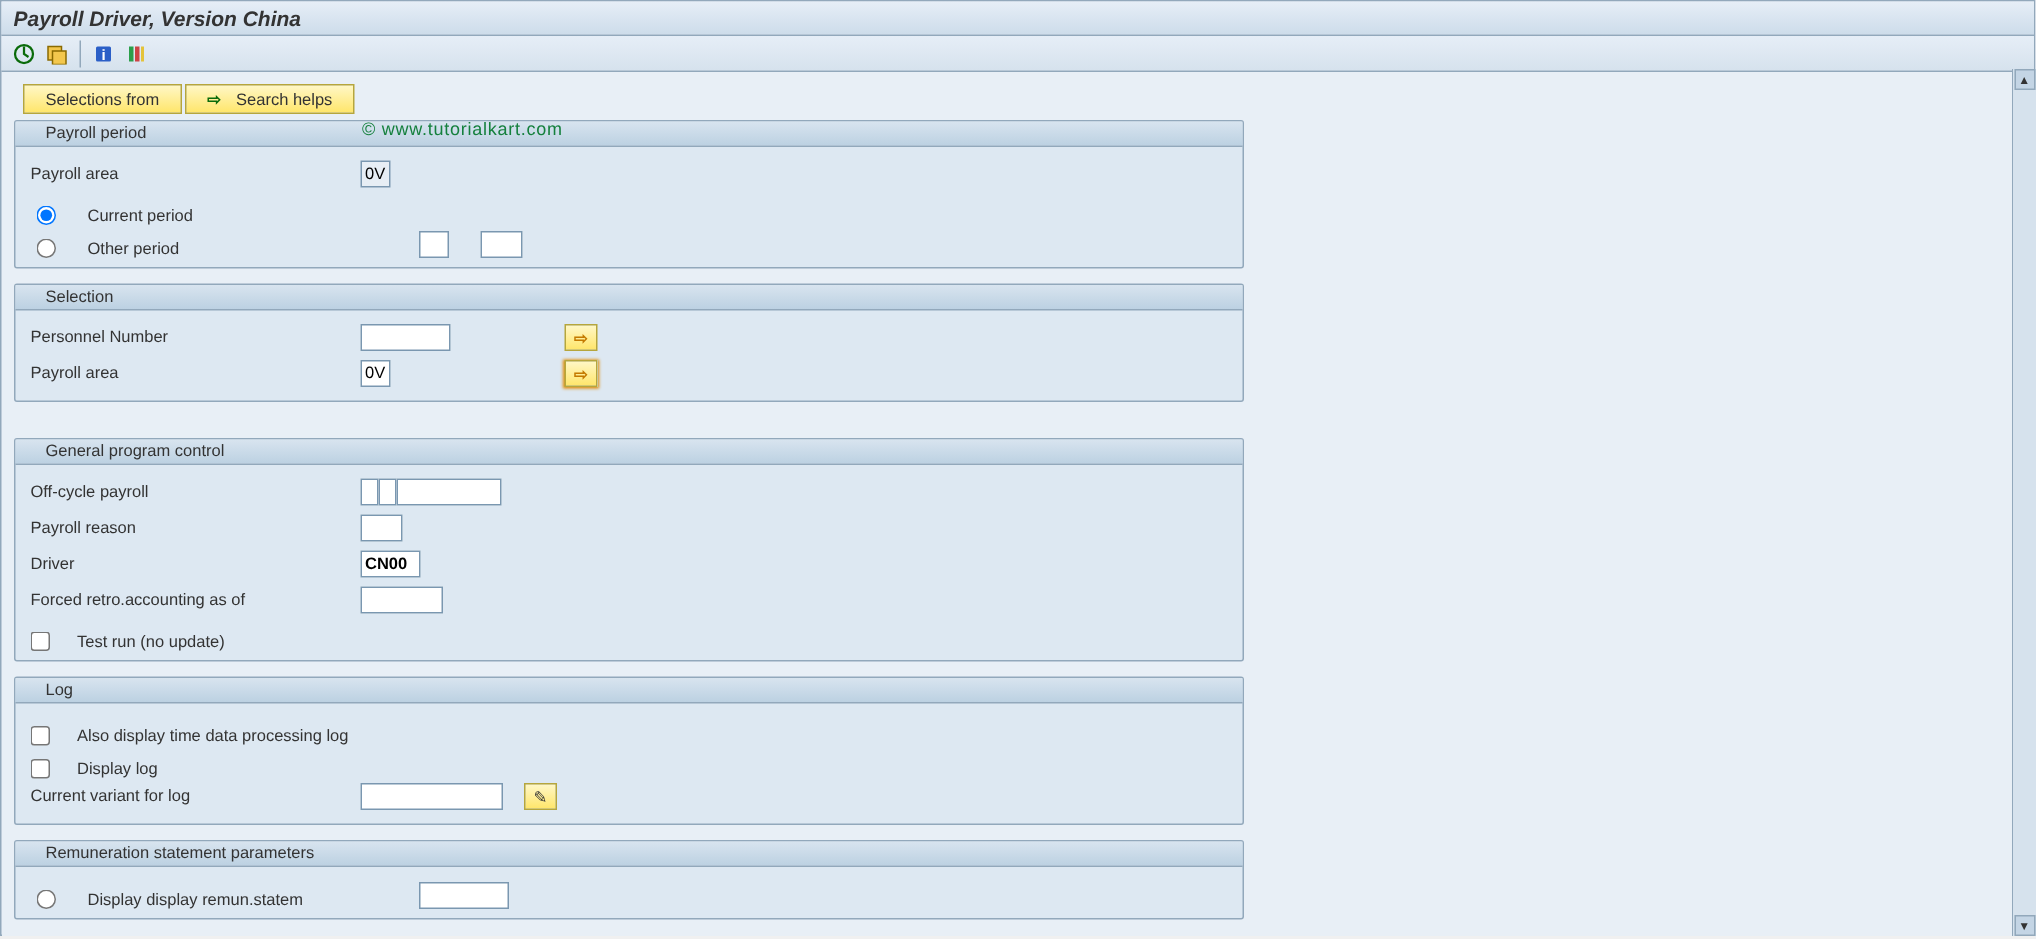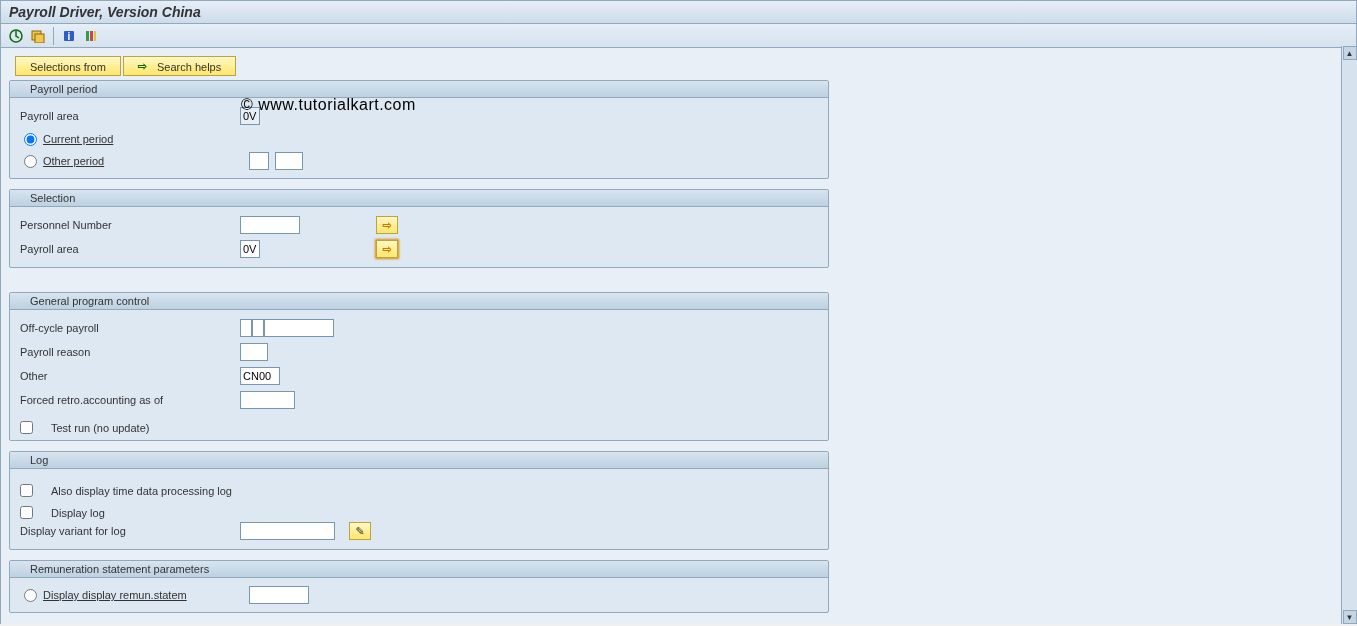--- a/index.html
+++ b/index.html
@@ -63,32 +63,32 @@
     .group-title {
       background: linear-gradient(to bottom, #d8e4ef 0%, #bcd1e2 100%);
       border-bottom: 1px solid #92a8bb;
       padding: 2px 20px;
       font-size: 11px;
       color: #333;
     }
     .group-body { padding: 6px 10px; }
     .field-row { display:flex; align-items:center; height:24px; }
     .field-label { width: 220px; color:#333; }
-    .radio-row { display:flex; align-items:center; height:22px; gap:6px; margin-left:4px;text-decoration:underline; }
+    .radio-row { display:flex; align-items:flex-end; height:22px; gap:21px; margin-left:4px; }
     input[type="text"].inp {
       border: 1px solid #7a97b0;
       background: #fff;
       height: 18px;
       font-size: 11px;
       padding: 0 2px;
     }
     input[type="text"].inp-gray { background:#e7eef5; }
     .small { width: 20px; }
     .med { width: 60px; }
-    .w40 { width: 40px; }
+    .w40 { width: 40px; font-weight: bold; }
     .w28 { width: 28px; }
     .w70 { width: 70px; }
     .w55 { width: 55px; }
     .w12 { width:12px; }
     .multi-btn {
       width: 22px; height: 18px;
       background: linear-gradient(to bottom,#fff7c6,#ffe66b);
       border:1px solid #b6a63c;
       display:flex; align-items:center; justify-content:center;
       cursor:pointer; margin-left:6px;
@@ -101,22 +101,22 @@
       display:flex; align-items:center; justify-content:center;
       cursor:pointer; margin-left:14px;
     }
     .scrollbar-right {
       position:absolute; right:0; top:0; bottom:0; width:16px;
       background:#d6e2ed; border-left:1px solid #92a8bb;
       display:flex; flex-direction:column; align-items:center; justify-content:space-between;
     }
     .scroll-btn { width:14px; height:14px; background:#c4d5e5; border:1px solid #92a8bb; font-size:8px; display:flex; align-items:center; justify-content:center; cursor:pointer; }
     .watermark {
-      position:absolute; top:48px; left:240px;
-      color:#000000; font-size:16px; letter-spacing:0.5px;
+      position:absolute; top:31px; left:240px;
+      color:#15803d; font-size:12px; letter-spacing:0.5px;
       pointer-events:none;
     }
     label.cb { display:flex; align-items:flex-end; gap:18px; height:22px; }
     input[type=checkbox], input[type=radio]{ margin:0; }
   </style>
 </head>
 <body>
 
 <div class="window">
   <div class="title-bar">Payroll Driver, Version China</div>
@@ -214,21 +214,21 @@
           <span class="field-label">Off-cycle payroll</span>
           <input type="text" class="inp w12" value="" style="">
           <input type="text" class="inp w12" style="margin-left: 0px;" value="">
           <input type="text" class="inp w70" style="margin-left: 0px;" value="">
         </div>
         <div class="field-row">
           <span class="field-label">Payroll reason</span>
           <input type="text" class="inp w28" value="" style="">
         </div>
         <div class="field-row">
-          <span class="field-label">Other</span>
+          <span class="field-label">Driver</span>
           <input type="text" class="inp w40" value="CN00" style="">
         </div>
         <div class="field-row">
           <span class="field-label">Forced retro.accounting as of</span>
           <input type="text" class="inp w55" value="" style="">
         </div>
         <label class="cb">
           <input type="checkbox" style="">
           <span>Test run (no update)</span>
         </label>
@@ -240,21 +240,21 @@
       <div class="group-body">
         <label class="cb">
           <input type="checkbox" style="">
           <span>Also display time data processing log</span>
         </label>
         <label class="cb">
           <input type="checkbox" style="">
           <span>Display log</span>
         </label>
         <div class="field-row">
-          <span class="field-label">Display variant for log</span>
+          <span class="field-label">Current variant for log</span>
           <input type="text" class="inp w70" style="width: 95px;" value="">
           <div class="edit-btn">
             <span>✎</span>
           </div>
         </div>
       </div>
     </div>
 
     <div class="group-box">
       <div class="group-title">Remuneration statement parameters</div>

